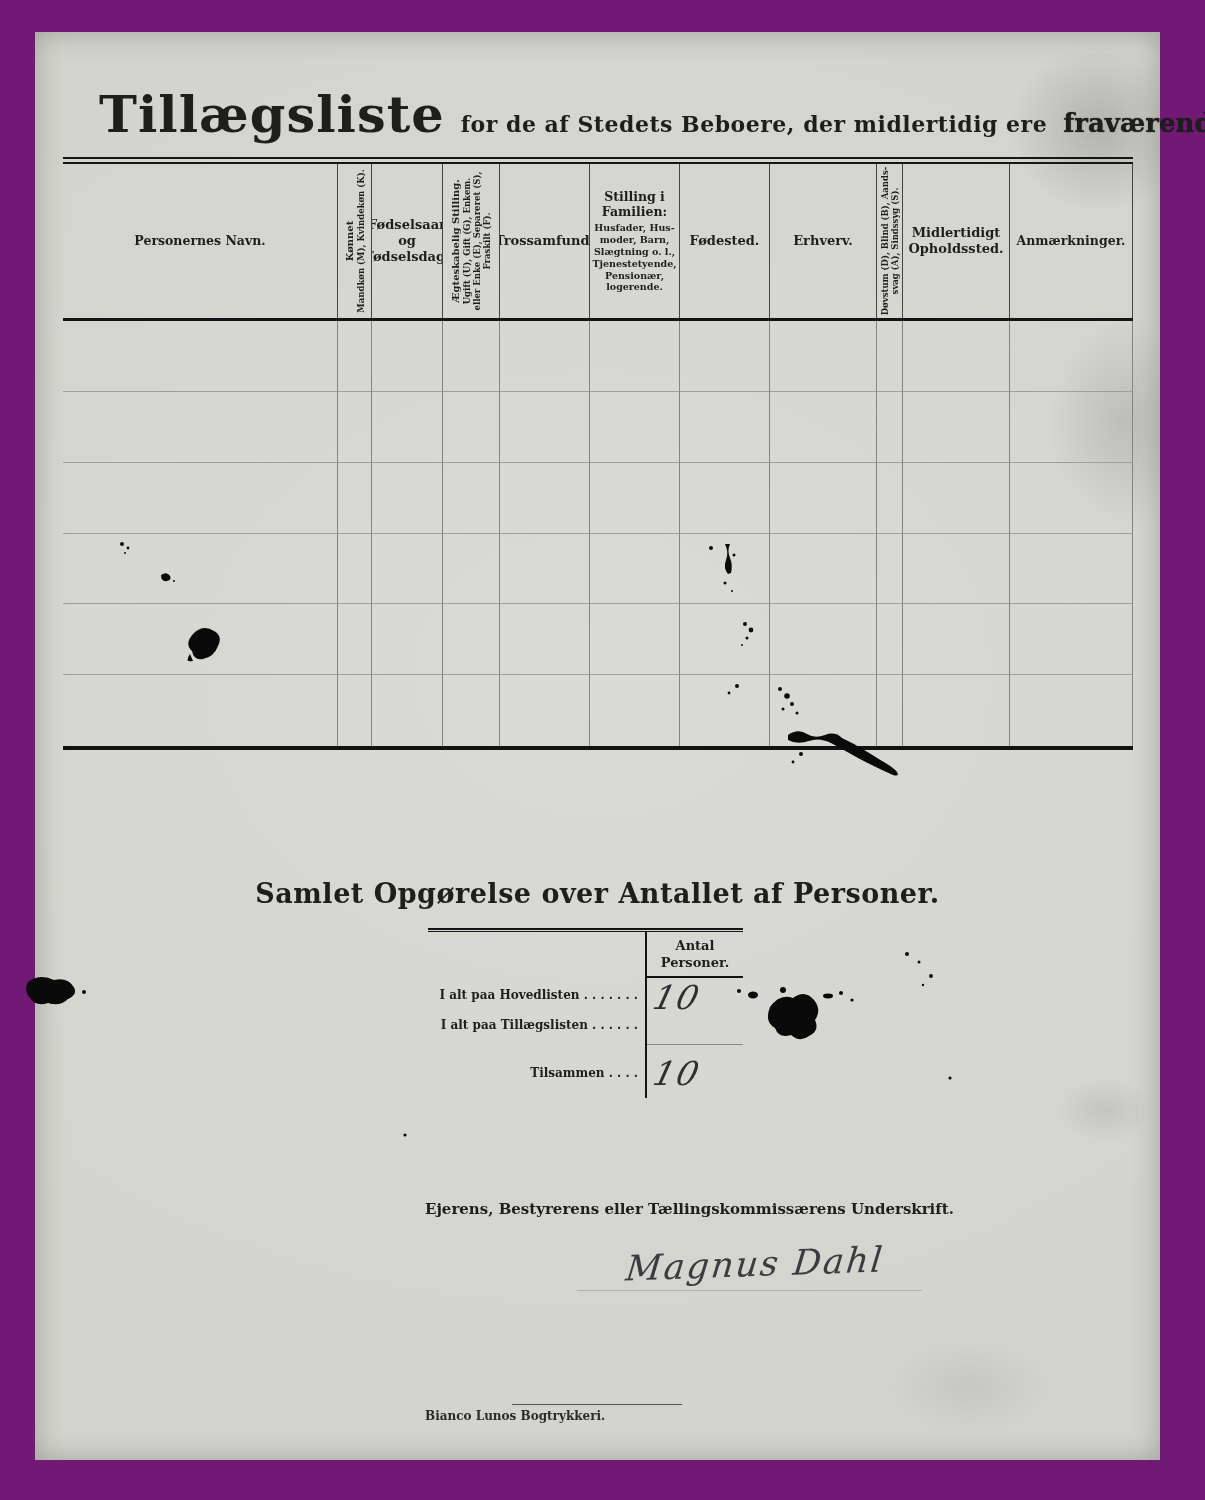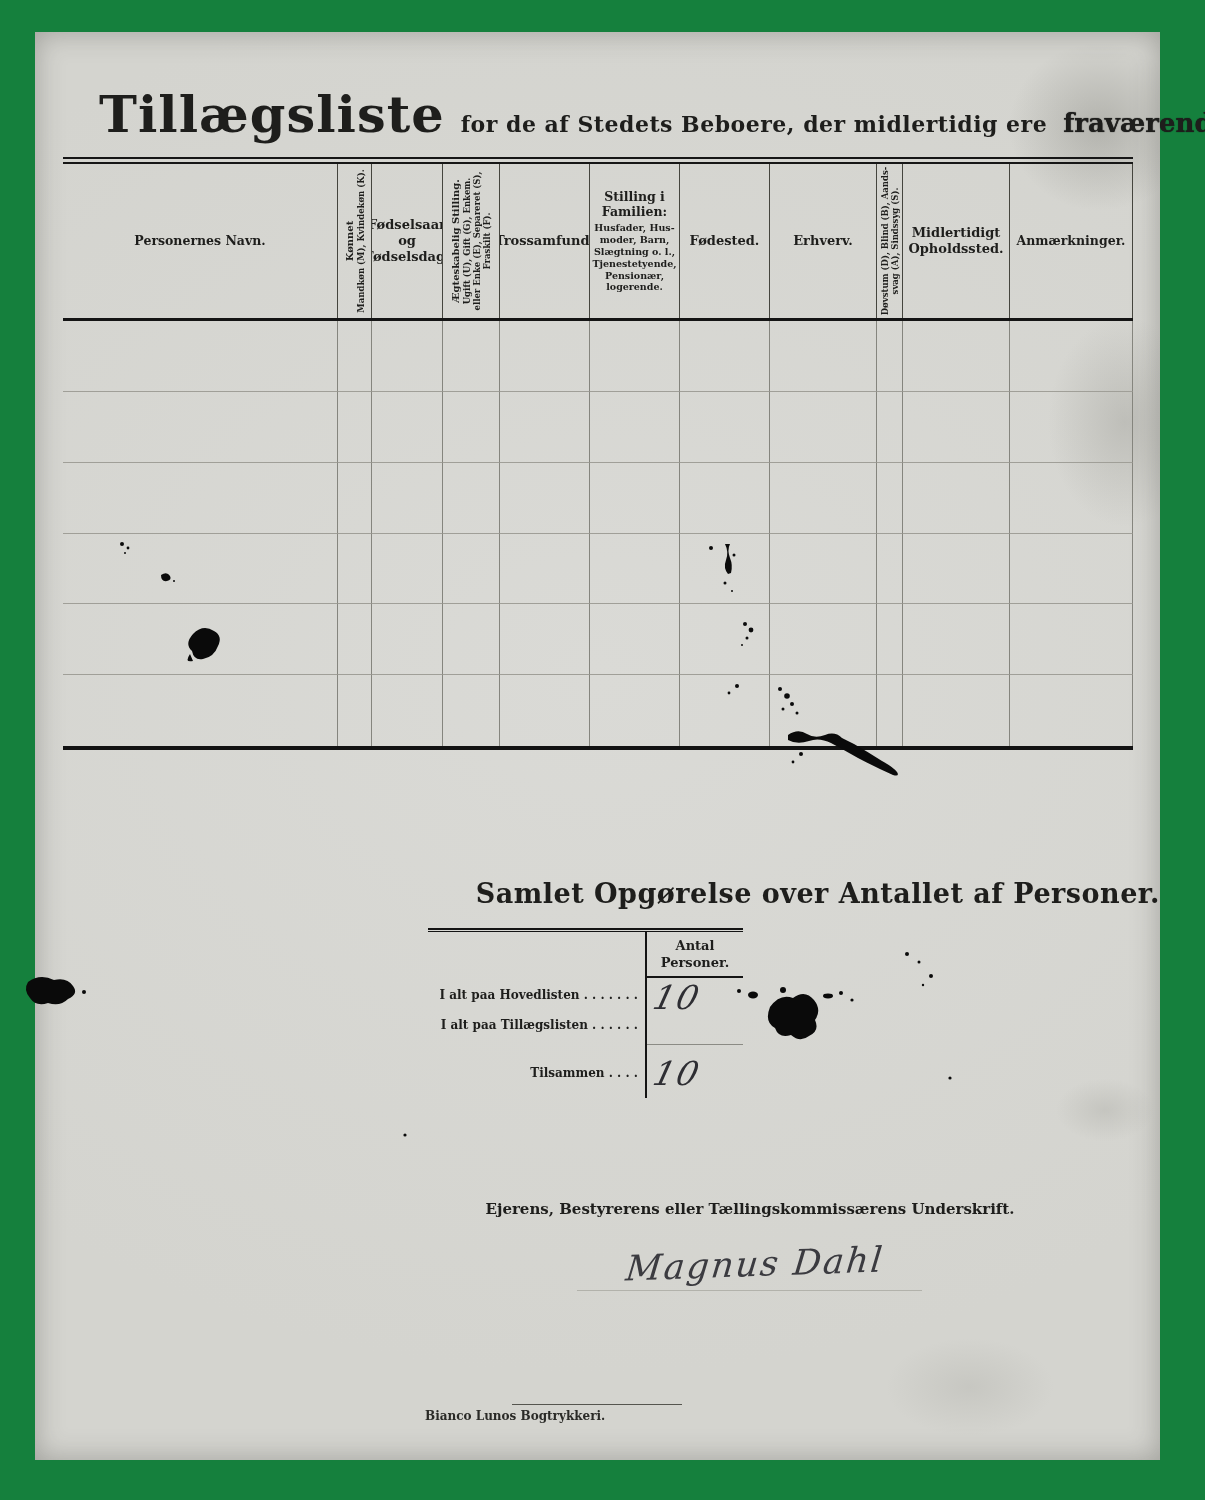--- a/index.html
+++ b/index.html
@@ -1,16 +1,16 @@
 <!DOCTYPE html>
 <html><head>
 <meta charset="utf-8">
 <style>
   html,body{margin:0;padding:0;background:#060606;}
-  .stage{position:relative;width:1205px;height:1500px;background:#15803d;overflow:hidden;
+  .stage{position:relative;width:1205px;height:1500px;background:#701a75;overflow:hidden;
          font-family:"DejaVu Serif","Liberation Serif",serif;color:#1e1e1c;}
   .paper{position:absolute;left:35px;top:32px;width:1125px;height:1428px;
          background:
            radial-gradient(ellipse 130px 120px at 1065px 95px, rgba(125,125,118,.38), rgba(125,125,118,0) 70%),
            radial-gradient(ellipse 110px 150px at 1090px 390px, rgba(135,135,128,.30), rgba(135,135,128,0) 70%),
            radial-gradient(ellipse 70px 45px at 1070px 1078px, rgba(140,140,133,.22), rgba(140,140,133,0) 70%),
            radial-gradient(ellipse 120px 70px at 935px 1355px, rgba(140,140,133,.18), rgba(140,140,133,0) 70%),
            radial-gradient(ellipse 900px 700px at 50% 45%, #dadad6, #d4d4cf);
          box-shadow: inset 0 0 28px rgba(60,60,55,.35);}
   
@@ -32,32 +32,32 @@
   .tthick{height:0;border-top:4px solid #121212;}
   .h-label{font-size:12.5px;font-weight:bold;line-height:1.25;}
   .h-label.big{font-size:13px;}
   .h-sub{font-size:9.5px;font-weight:bold;line-height:1.25;margin-top:2px;}
   .pre{white-space:pre-line;}
   .rot{position:absolute;left:50%;top:50%;width:150px;transform:translate(-50%,-50%) rotate(-90deg);
        text-align:center;line-height:1.2;}
   .rot .r-main{font-size:10px;font-weight:bold;}
   .rot .r-sub{font-size:8.5px;font-weight:bold;}
   
-  .sum-title{position:absolute;left:0;right:0;top:846px;text-align:right;font-size:27px;font-weight:bold;letter-spacing:.5px;}
+  .sum-title{position:absolute;left:0;right:0;top:846px;text-align:center;font-size:27px;font-weight:bold;letter-spacing:.5px;}
   .sum-box{position:absolute;left:393px;top:896px;width:315px;height:205px;}
   .sum-topline{height:4px;border-top:2.5px solid #141414;border-bottom:1.5px solid #141414;box-sizing:border-box;}
   .sum-vline{position:absolute;left:217px;top:4px;width:2px;height:166px;background:#141414;}
   .sum-colhead{position:absolute;left:219px;top:10px;width:96px;text-align:center;font-size:13px;font-weight:bold;line-height:1.3;}
   .sum-line2{position:absolute;left:219px;top:48px;width:96px;height:2px;background:#141414;}
   .sum-line3{position:absolute;left:219px;top:116px;width:96px;height:1px;background:#8b8b85;}
   .sum-label{position:absolute;right:105px;font-size:12px;font-weight:bold;white-space:nowrap;}
   .sum-value{position:absolute;left:226px;font-size:33px;font-style:italic;color:#2e2e33;
              transform:skewX(-14deg);letter-spacing:2px;}
   
-  .sig-caption{position:absolute;left:390px;top:1168px;width:650px;text-align:center;font-size:15px;font-weight:bold;}
+  .sig-caption{position:absolute;left:390px;top:1168px;width:650px;text-align:left;font-size:15px;font-weight:bold;}
   .sig-line{position:absolute;left:542px;top:1258px;width:345px;height:1px;background:#b2b2ab;}
   .sig-name{position:absolute;left:590px;top:1212px;width:260px;text-align:center;font-size:35px;font-style:italic;
             color:#3b3b40;letter-spacing:2px;transform:rotate(-2deg) skewX(-8deg);white-space:nowrap;}
   
   .foot-line{position:absolute;left:477px;top:1372px;width:170px;height:1px;background:#55554f;}
   .foot-text{position:absolute;left:390px;top:1377px;width:345px;text-align:left;font-size:12px;font-weight:bold;color:#2a2a27;}
   .blots{position:absolute;left:0;top:0;pointer-events:none;}
 </style>
 </head>
 <body>

